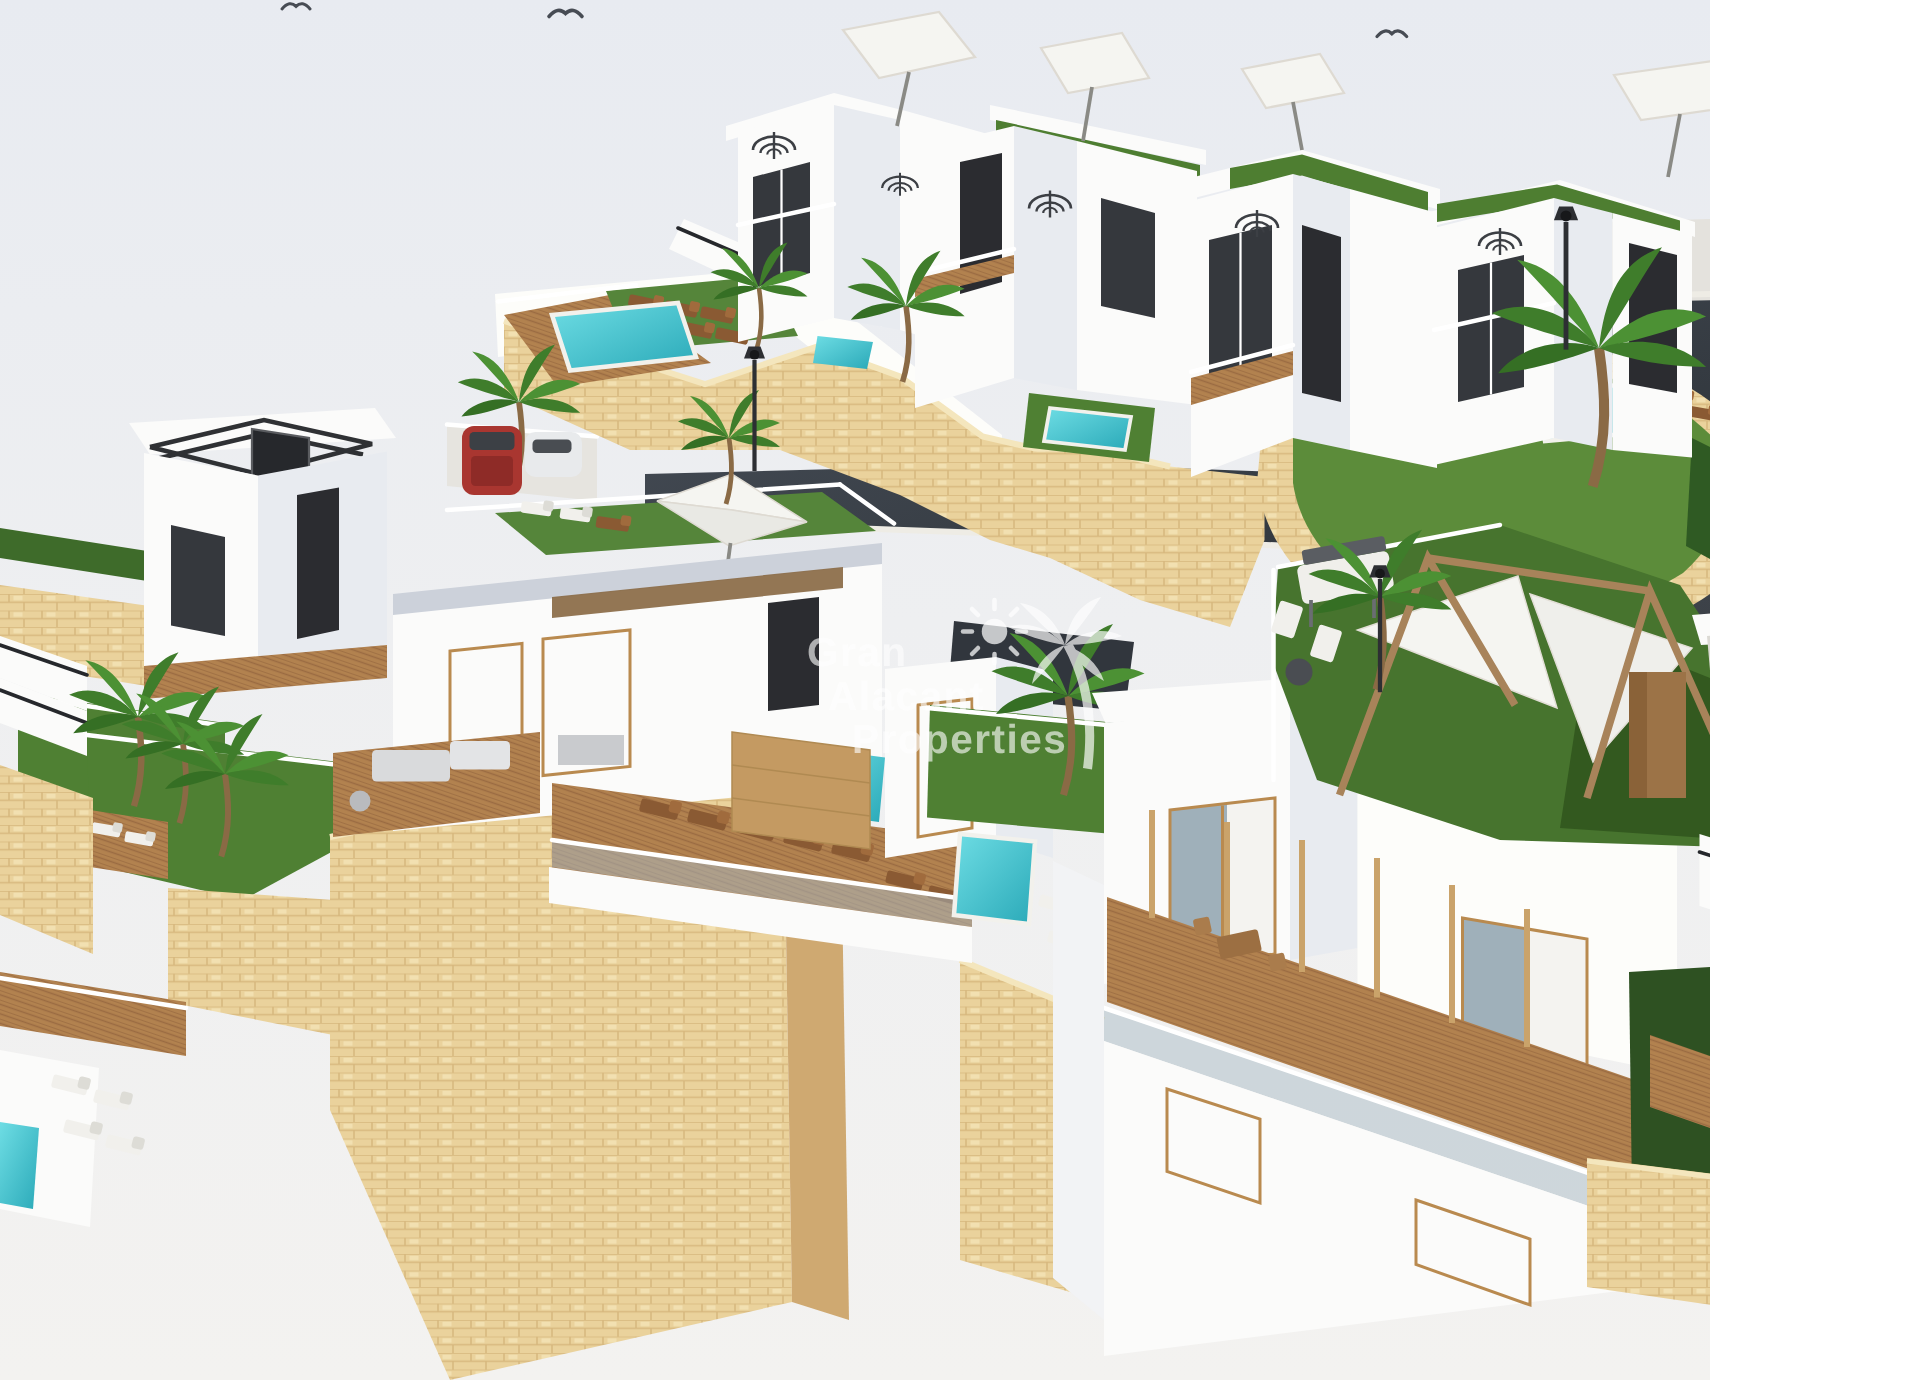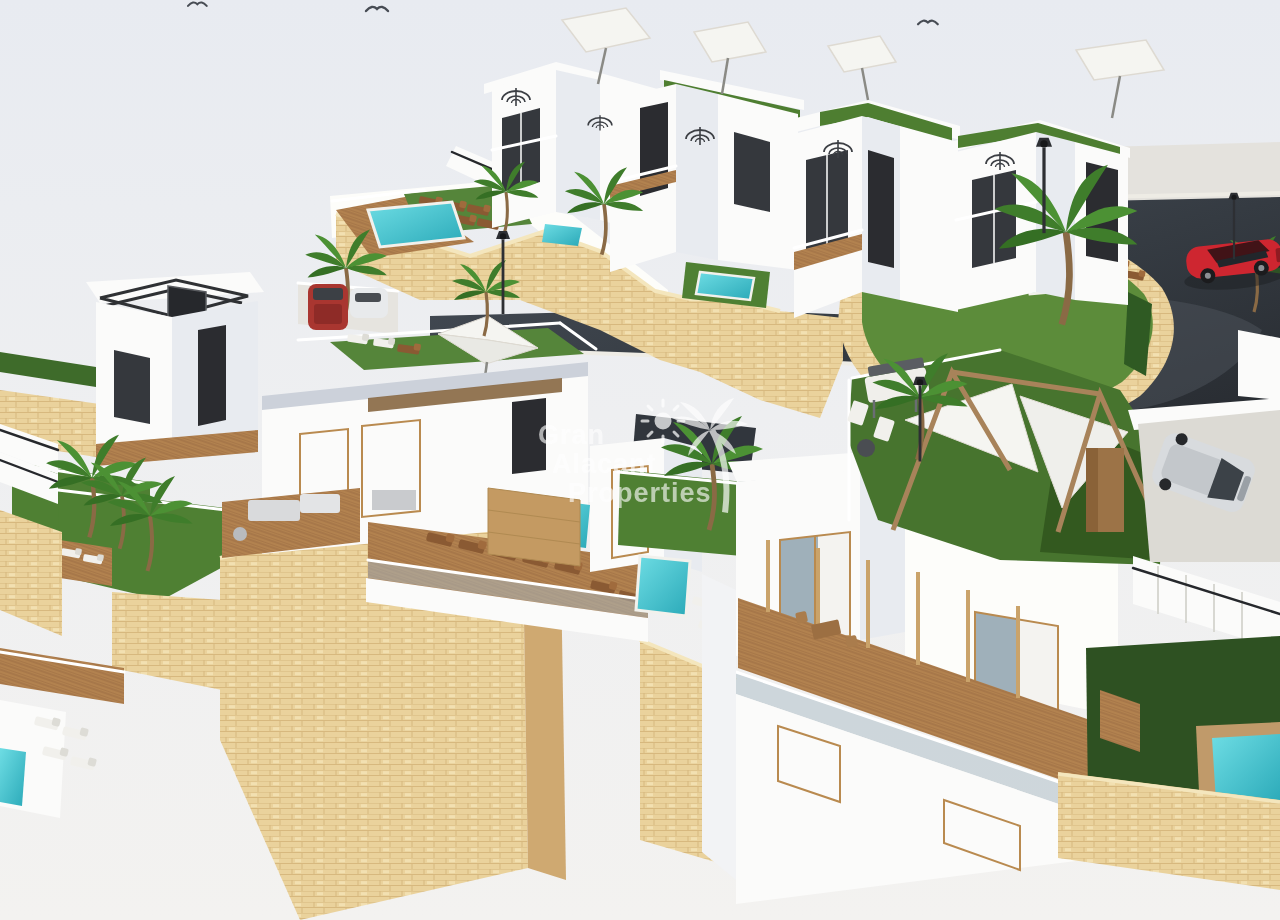--- a/index.html
+++ b/index.html
@@ -1,16 +1,16 @@
 <!DOCTYPE html>
 <html><head>
 <meta charset="utf-8">
 <style>
   html,body{margin:0;padding:0;background:#fff;}
-  .stage{position:relative;width:1280px;height:920px;overflow:hidden;
+  .stage{position:relative;width:1140px;height:920px;overflow:hidden;
          font-family:"Liberation Sans",sans-serif;text-decoration:underline;}
   .stage svg{display:block;width:1280px;height:920px;}
   .white{fill:#fbfbfa}.cream{fill:#fdfdfa}.side{fill:#e8ebf0}.shadow{fill:#ccd1da}
   .win{fill:#35383d}.slot{fill:#2b2c30}.glass{fill:#a9bcc6;opacity:.5}
   .turfA{fill:#55853a}.turfB{fill:#4f8033}.turfC{fill:#47742e}.turfD{fill:#2e5122}.stone{fill:url(#stonePat)}.wood{fill:url(#woodPat)}
   .rail{stroke:#ffffff;stroke-width:3;fill:none;stroke-linecap:round}
   .drail{stroke:#26282c;stroke-width:2.4;fill:none;stroke-linecap:round}
   .frame{stroke:#b98a4f;stroke-width:2;fill:none}
   .curb{stroke:#eeece5;stroke-width:4;fill:none;stroke-linecap:round}
   .wm-text{font-weight:700;letter-spacing:1px;fill:#ffffff;opacity:.62;

